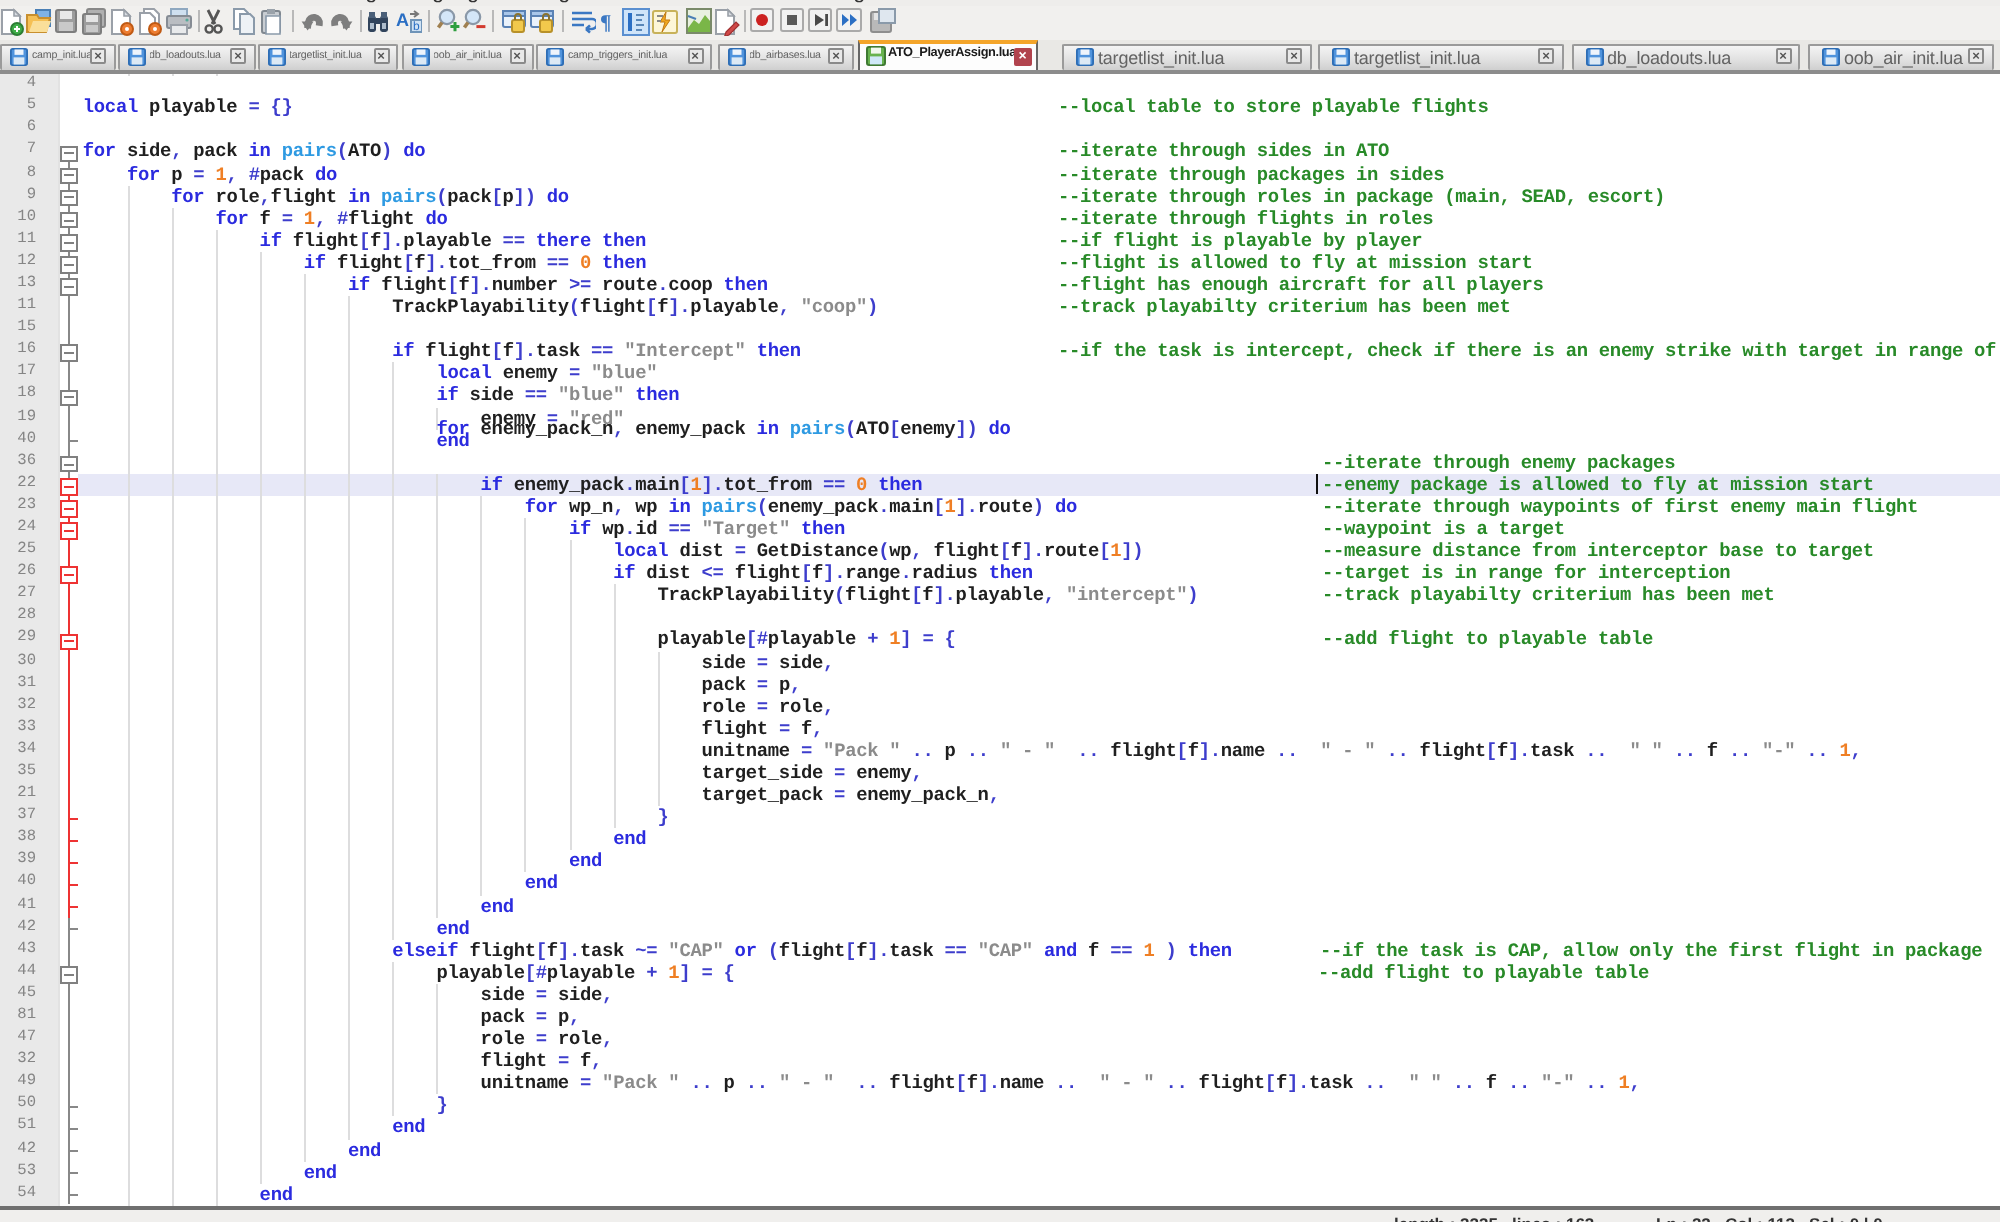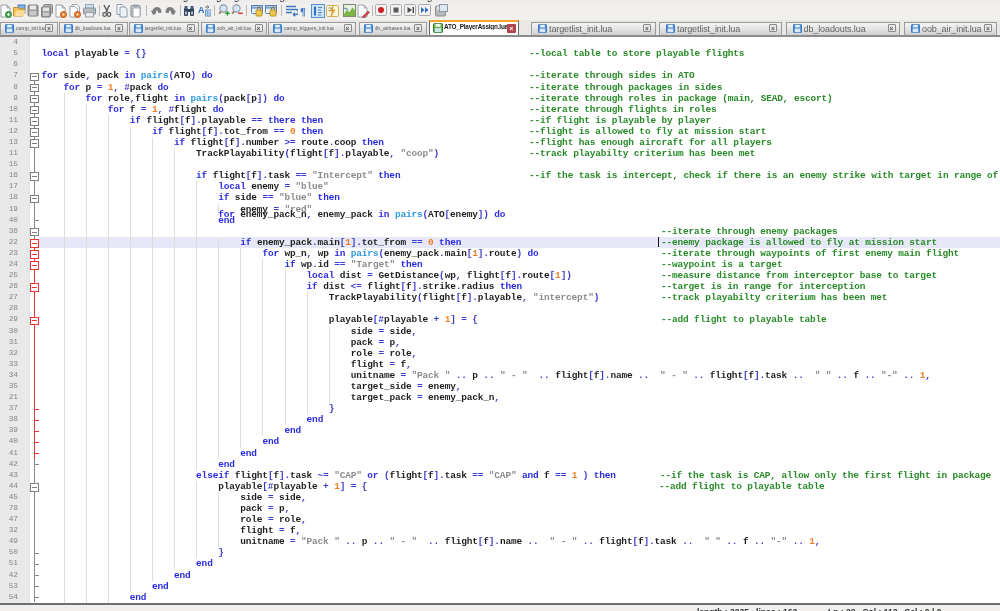--- a/index.html
+++ b/index.html
@@ -344,21 +344,21 @@
 <div class="ln" style="top:247.91px">23</div>
 <div class="cl" style="left:262.40px;top:247.91px"><b class="kw">for</b>&nbsp;<b class="d">wp_n</b><b class="op">,</b>&nbsp;<b class="d">wp</b>&nbsp;<b class="kw">in</b>&nbsp;<b class="bi">pairs</b><b class="op">(</b><b class="d">enemy_pack</b><b class="op">.</b><b class="d">main</b><b class="op">[</b><b class="nm">1</b><b class="op">].</b><b class="d">route</b><b class="op">)</b>&nbsp;<b class="kw">do</b></div>
 <div class="cl" style="left:661.00px;top:247.91px"><b class="cm">--iterate&nbsp;through&nbsp;waypoints&nbsp;of&nbsp;first&nbsp;enemy&nbsp;main&nbsp;flight</b></div>
 <div class="ln" style="top:259.00px">24</div>
 <div class="cl" style="left:284.50px;top:259.00px"><b class="kw">if</b>&nbsp;<b class="d">wp</b><b class="op">.</b><b class="d">id</b>&nbsp;<b class="op">==</b>&nbsp;<b class="str">"Target"</b>&nbsp;<b class="kw">then</b></div>
 <div class="cl" style="left:661.00px;top:259.00px"><b class="cm">--waypoint&nbsp;is&nbsp;a&nbsp;target</b></div>
 <div class="ln" style="top:270.09px">25</div>
 <div class="cl" style="left:306.60px;top:270.09px"><b class="kw">local</b>&nbsp;<b class="d">dist</b>&nbsp;<b class="op">=</b>&nbsp;<b class="d">GetDistance</b><b class="op">(</b><b class="d">wp</b><b class="op">,</b>&nbsp;<b class="d">flight</b><b class="op">[</b><b class="d">f</b><b class="op">].</b><b class="d">route</b><b class="op">[</b><b class="nm">1</b><b class="op">])</b></div>
 <div class="cl" style="left:661.00px;top:270.09px"><b class="cm">--measure&nbsp;distance&nbsp;from&nbsp;interceptor&nbsp;base&nbsp;to&nbsp;target</b></div>
 <div class="ln" style="top:281.18px">26</div>
-<div class="cl" style="left:306.60px;top:281.18px"><b class="kw">if</b>&nbsp;<b class="d">dist</b>&nbsp;<b class="op">&lt;=</b>&nbsp;<b class="d">flight</b><b class="op">[</b><b class="d">f</b><b class="op">].</b><b class="d">strike</b><b class="op">.</b><b class="d">radius</b>&nbsp;<b class="kw">then</b></div>
+<div class="cl" style="left:306.60px;top:281.18px"><b class="kw">if</b>&nbsp;<b class="d">dist</b>&nbsp;<b class="op">&lt;=</b>&nbsp;<b class="d">flight</b><b class="op">[</b><b class="d">f</b><b class="op">].</b><b class="d">range</b><b class="op">.</b><b class="d">radius</b>&nbsp;<b class="kw">then</b></div>
 <div class="cl" style="left:661.00px;top:281.18px"><b class="cm">--target&nbsp;is&nbsp;in&nbsp;range&nbsp;for&nbsp;interception</b></div>
 <div class="ln" style="top:292.27px">27</div>
 <div class="cl" style="left:328.70px;top:292.27px"><b class="d">TrackPlayability</b><b class="op">(</b><b class="d">flight</b><b class="op">[</b><b class="d">f</b><b class="op">].</b><b class="d">playable</b><b class="op">,</b>&nbsp;<b class="str">"intercept"</b><b class="op">)</b></div>
 <div class="cl" style="left:661.00px;top:292.27px"><b class="cm">--track&nbsp;playabilty&nbsp;criterium&nbsp;has&nbsp;been&nbsp;met</b></div>
 <div class="ln" style="top:303.36px">28</div>
 <div class="ln" style="top:314.45px">29</div>
 <div class="cl" style="left:328.70px;top:314.45px"><b class="d">playable</b><b class="op">[#</b><b class="d">playable</b>&nbsp;<b class="op">+</b>&nbsp;<b class="nm">1</b><b class="op">]</b>&nbsp;<b class="op">=</b>&nbsp;<b class="op">{</b></div>
 <div class="cl" style="left:661.00px;top:314.45px"><b class="cm">--add&nbsp;flight&nbsp;to&nbsp;playable&nbsp;table</b></div>
 <div class="ln" style="top:325.54px">30</div>
 <div class="cl" style="left:350.80px;top:325.54px"><b class="d">side</b>&nbsp;<b class="op">=</b>&nbsp;<b class="d">side</b><b class="op">,</b></div>
@@ -387,21 +387,21 @@
 <div class="ln" style="top:458.62px">42</div>
 <div class="cl" style="left:218.20px;top:458.62px"><b class="kw">end</b></div>
 <div class="ln" style="top:469.71px">43</div>
 <div class="cl" style="left:196.10px;top:469.71px"><b class="kw">elseif</b>&nbsp;<b class="d">flight</b><b class="op">[</b><b class="d">f</b><b class="op">].</b><b class="d">task</b>&nbsp;<b class="op">~=</b>&nbsp;<b class="str">"CAP"</b>&nbsp;<b class="kw">or</b>&nbsp;<b class="op">(</b><b class="d">flight</b><b class="op">[</b><b class="d">f</b><b class="op">].</b><b class="d">task</b>&nbsp;<b class="op">==</b>&nbsp;<b class="str">"CAP"</b>&nbsp;<b class="kw">and</b>&nbsp;<b class="d">f</b>&nbsp;<b class="op">==</b>&nbsp;<b class="nm">1</b>&nbsp;<b class="op">)</b>&nbsp;<b class="kw">then</b></div>
 <div class="cl" style="left:660.00px;top:469.71px"><b class="cm">--if&nbsp;the&nbsp;task&nbsp;is&nbsp;CAP,&nbsp;allow&nbsp;only&nbsp;the&nbsp;first&nbsp;flight&nbsp;in&nbsp;package</b></div>
 <div class="ln" style="top:480.80px">44</div>
 <div class="cl" style="left:218.20px;top:480.80px"><b class="d">playable</b><b class="op">[#</b><b class="d">playable</b>&nbsp;<b class="op">+</b>&nbsp;<b class="nm">1</b><b class="op">]</b>&nbsp;<b class="op">=</b>&nbsp;<b class="op">{</b></div>
 <div class="cl" style="left:659.00px;top:480.80px"><b class="cm">--add&nbsp;flight&nbsp;to&nbsp;playable&nbsp;table</b></div>
 <div class="ln" style="top:491.89px">45</div>
 <div class="cl" style="left:240.30px;top:491.89px"><b class="d">side</b>&nbsp;<b class="op">=</b>&nbsp;<b class="d">side</b><b class="op">,</b></div>
-<div class="ln" style="top:502.98px">78</div>
+<div class="ln" style="top:502.98px">81</div>
 <div class="cl" style="left:240.30px;top:502.98px"><b class="d">pack</b>&nbsp;<b class="op">=</b>&nbsp;<b class="d">p</b><b class="op">,</b></div>
 <div class="ln" style="top:514.07px">47</div>
 <div class="cl" style="left:240.30px;top:514.07px"><b class="d">role</b>&nbsp;<b class="op">=</b>&nbsp;<b class="d">role</b><b class="op">,</b></div>
 <div class="ln" style="top:525.16px">32</div>
 <div class="cl" style="left:240.30px;top:525.16px"><b class="d">flight</b>&nbsp;<b class="op">=</b>&nbsp;<b class="d">f</b><b class="op">,</b></div>
 <div class="ln" style="top:536.25px">49</div>
 <div class="cl" style="left:240.30px;top:536.25px"><b class="d">unitname</b>&nbsp;<b class="op">=</b>&nbsp;<b class="str">"Pack&nbsp;"</b>&nbsp;<b class="op">..</b>&nbsp;<b class="d">p</b>&nbsp;<b class="op">..</b>&nbsp;<b class="str">"&nbsp;-&nbsp;"</b>&nbsp;&nbsp;<b class="op">..</b>&nbsp;<b class="d">flight</b><b class="op">[</b><b class="d">f</b><b class="op">].</b><b class="d">name</b>&nbsp;<b class="op">..</b>&nbsp;&nbsp;<b class="str">"&nbsp;-&nbsp;"</b>&nbsp;<b class="op">..</b>&nbsp;<b class="d">flight</b><b class="op">[</b><b class="d">f</b><b class="op">].</b><b class="d">task</b>&nbsp;<b class="op">..</b>&nbsp;&nbsp;<b class="str">"&nbsp;"</b>&nbsp;<b class="op">..</b>&nbsp;<b class="d">f</b>&nbsp;<b class="op">..</b>&nbsp;<b class="str">"-"</b>&nbsp;<b class="op">..</b>&nbsp;<b class="nm">1</b><b class="op">,</b></div>
 <div class="ln" style="top:547.34px">50</div>
 <div class="cl" style="left:218.20px;top:547.34px"><b class="op">}</b></div>
 <div class="ln" style="top:558.43px">51</div>

